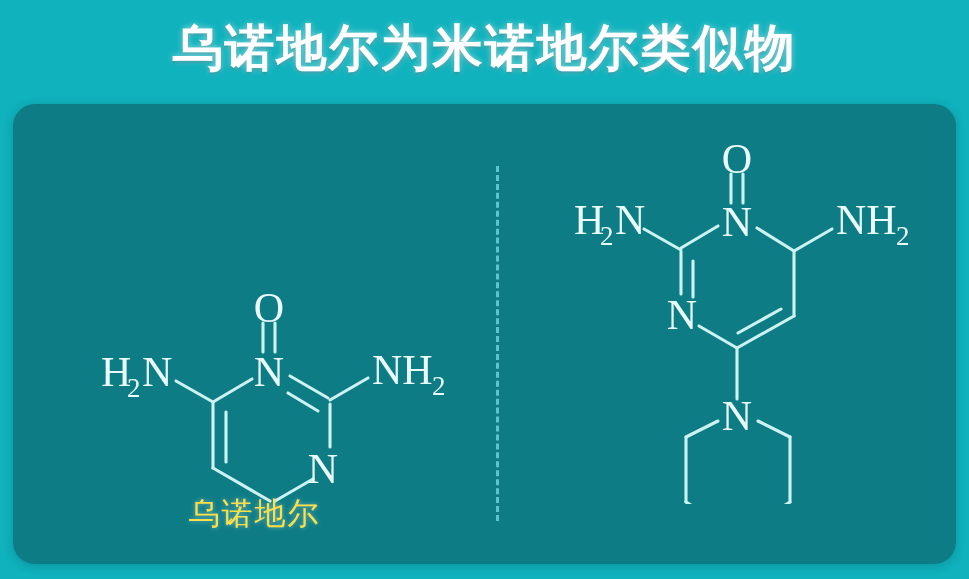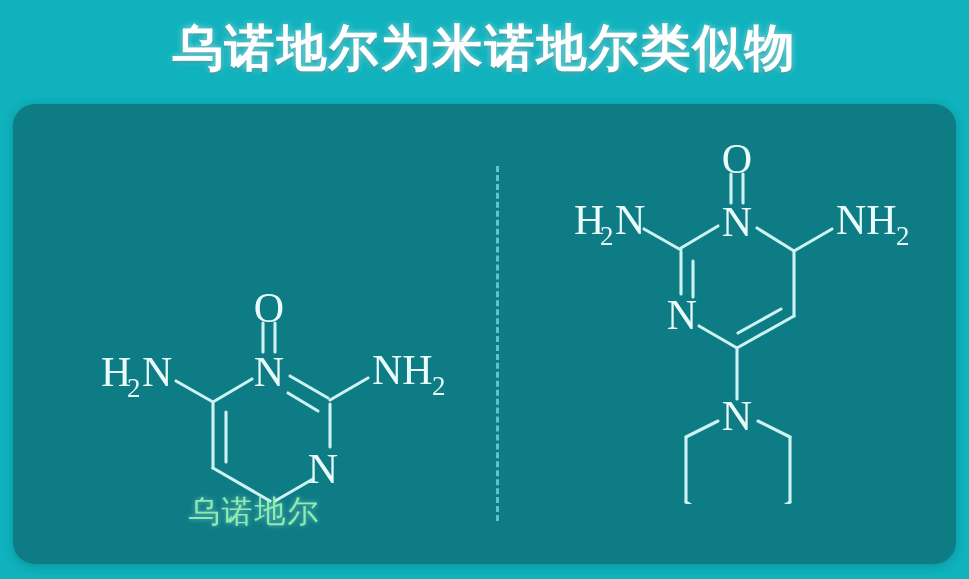--- a/index.html
+++ b/index.html
@@ -67,24 +67,24 @@
     left: 0;
     top: 0;
   }
   .caption {
     position: absolute;
     bottom: 32px;
     width: 100%;
     text-align: center;
     font-size: 31px;
     line-height: 36px;
-    color: #86efac;
+    color: #fde047;
     letter-spacing: 2px;
     text-shadow: 0 0 5px rgba(255,255,255,0.45);
-    font-family: Liberation Mono, monospace;
+    font-family: Liberation Serif, serif;
   }
   .atom {
     font-family: "Liberation Serif", serif;
     fill: #e9fbfb;
     font-size: 42px;
   }
   .atom.sub {
     font-size: 27px;
   }
   svg text {

